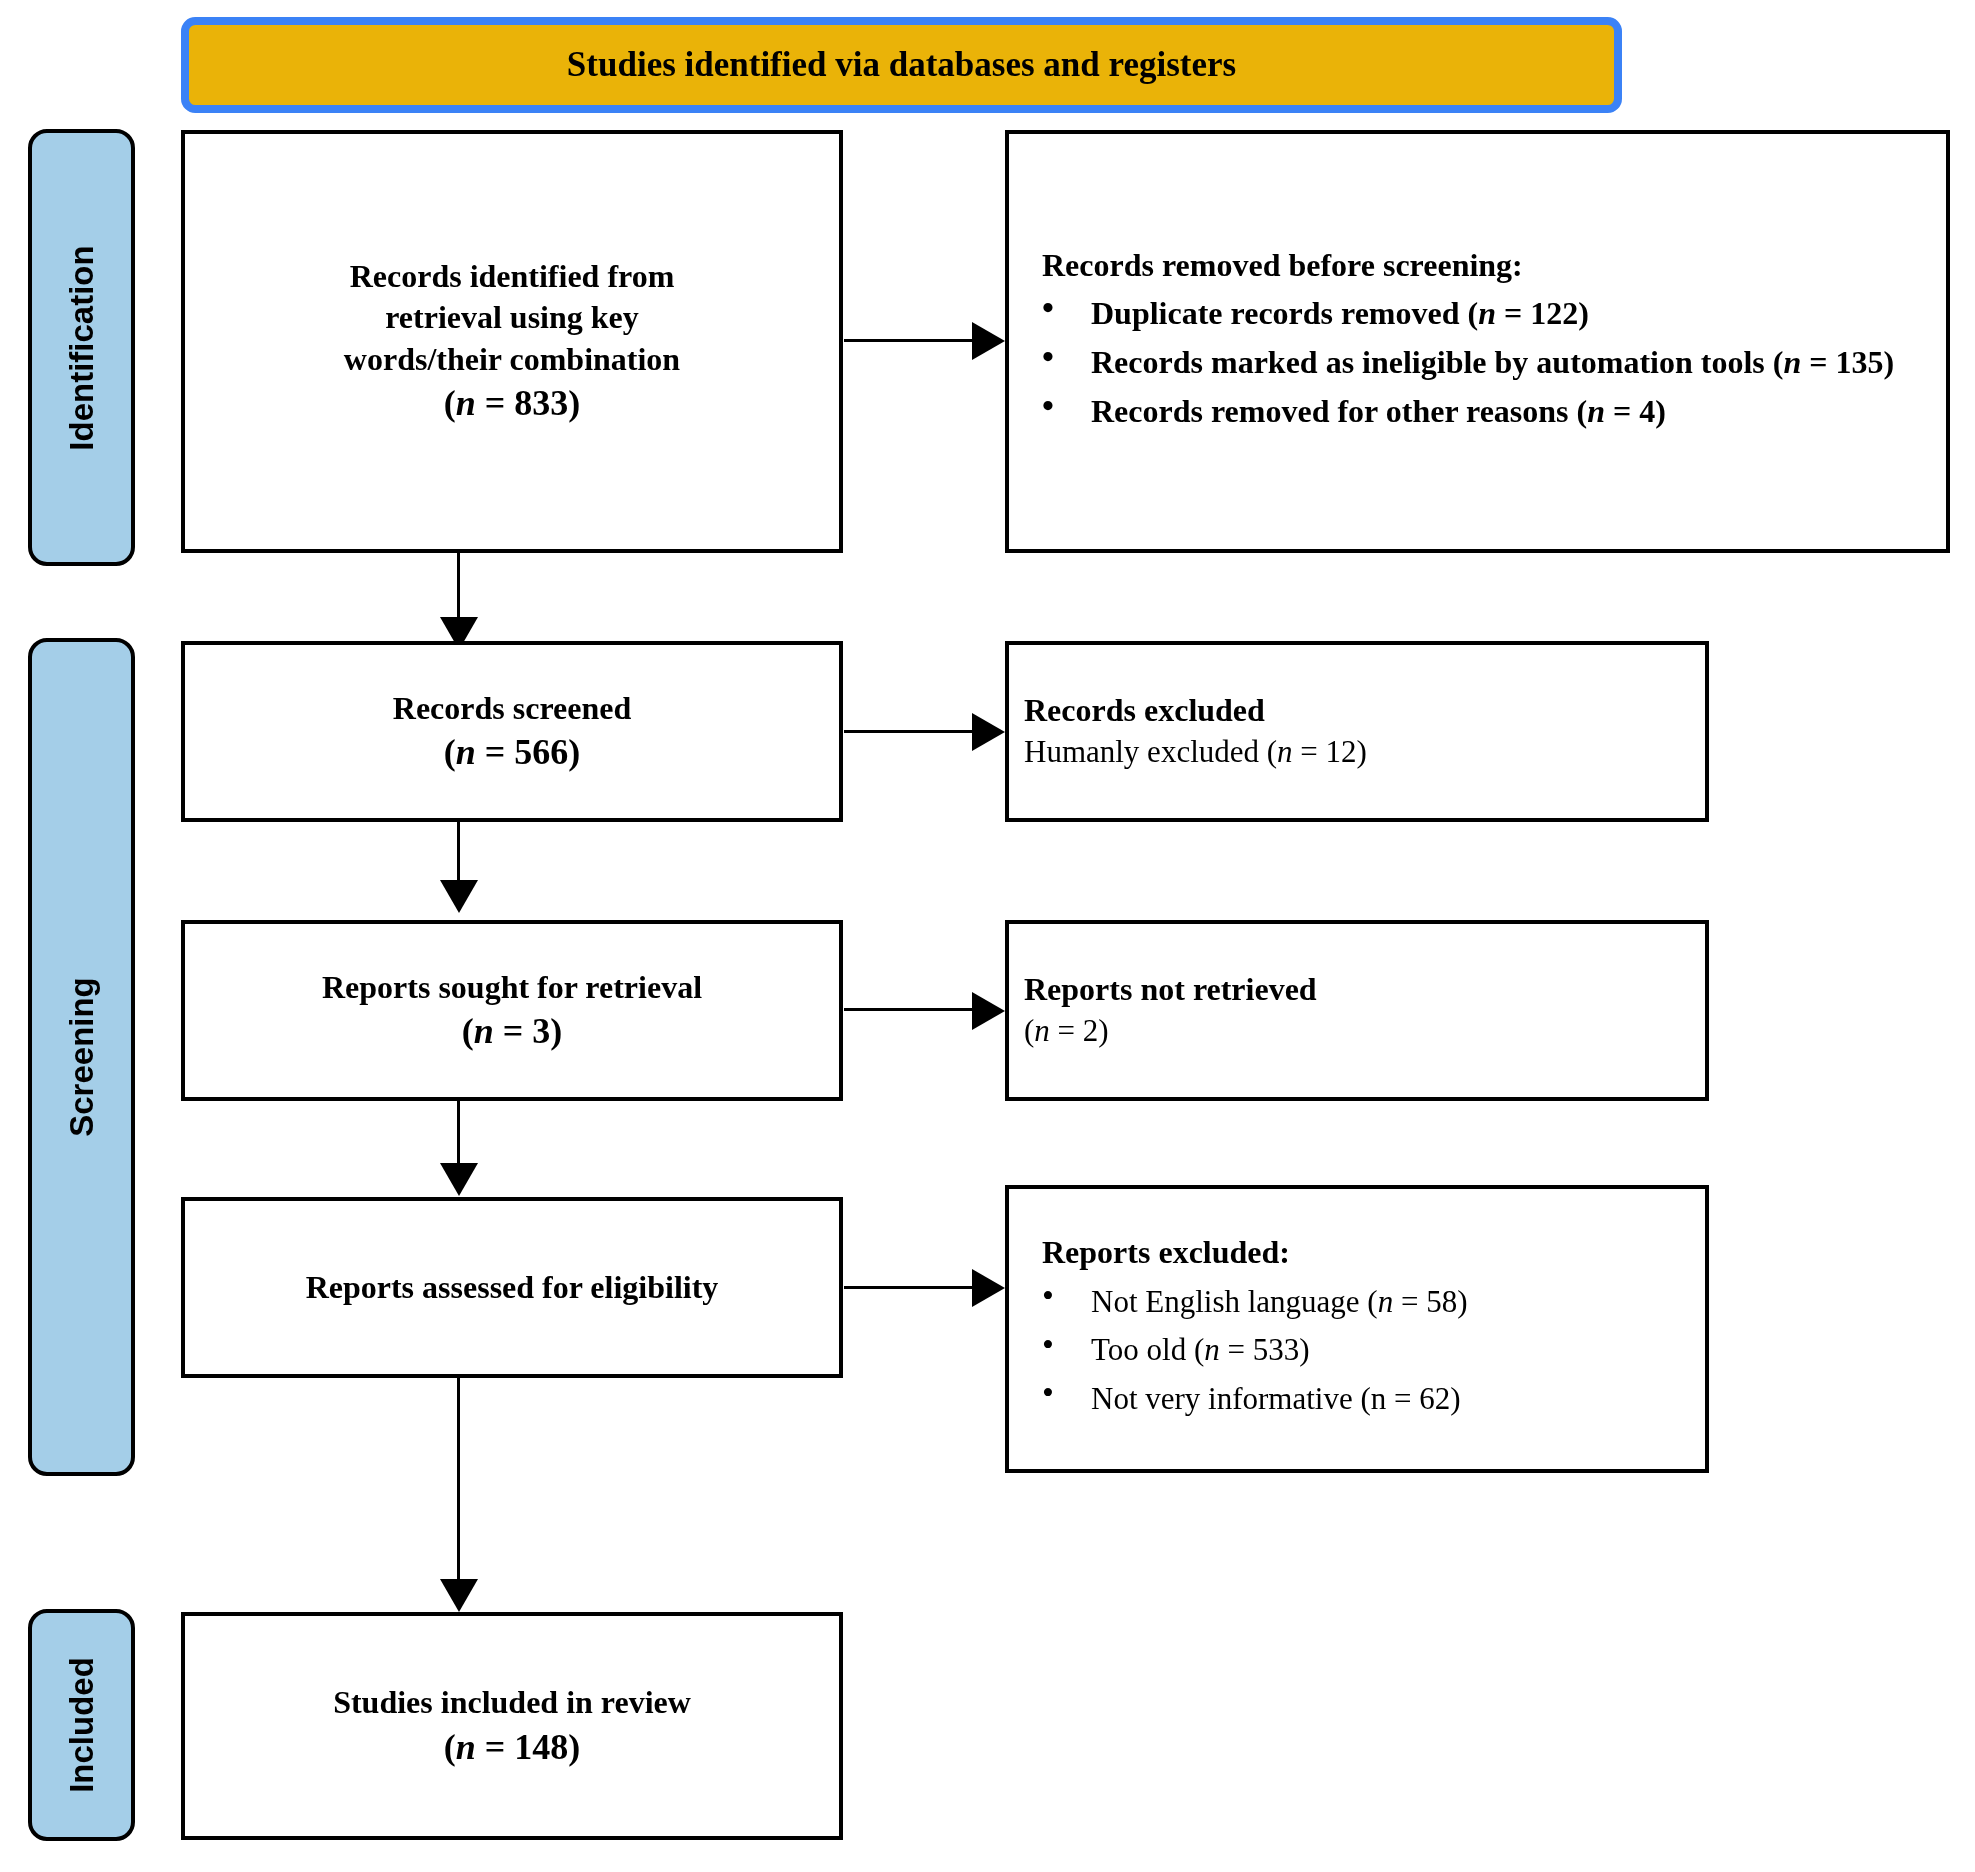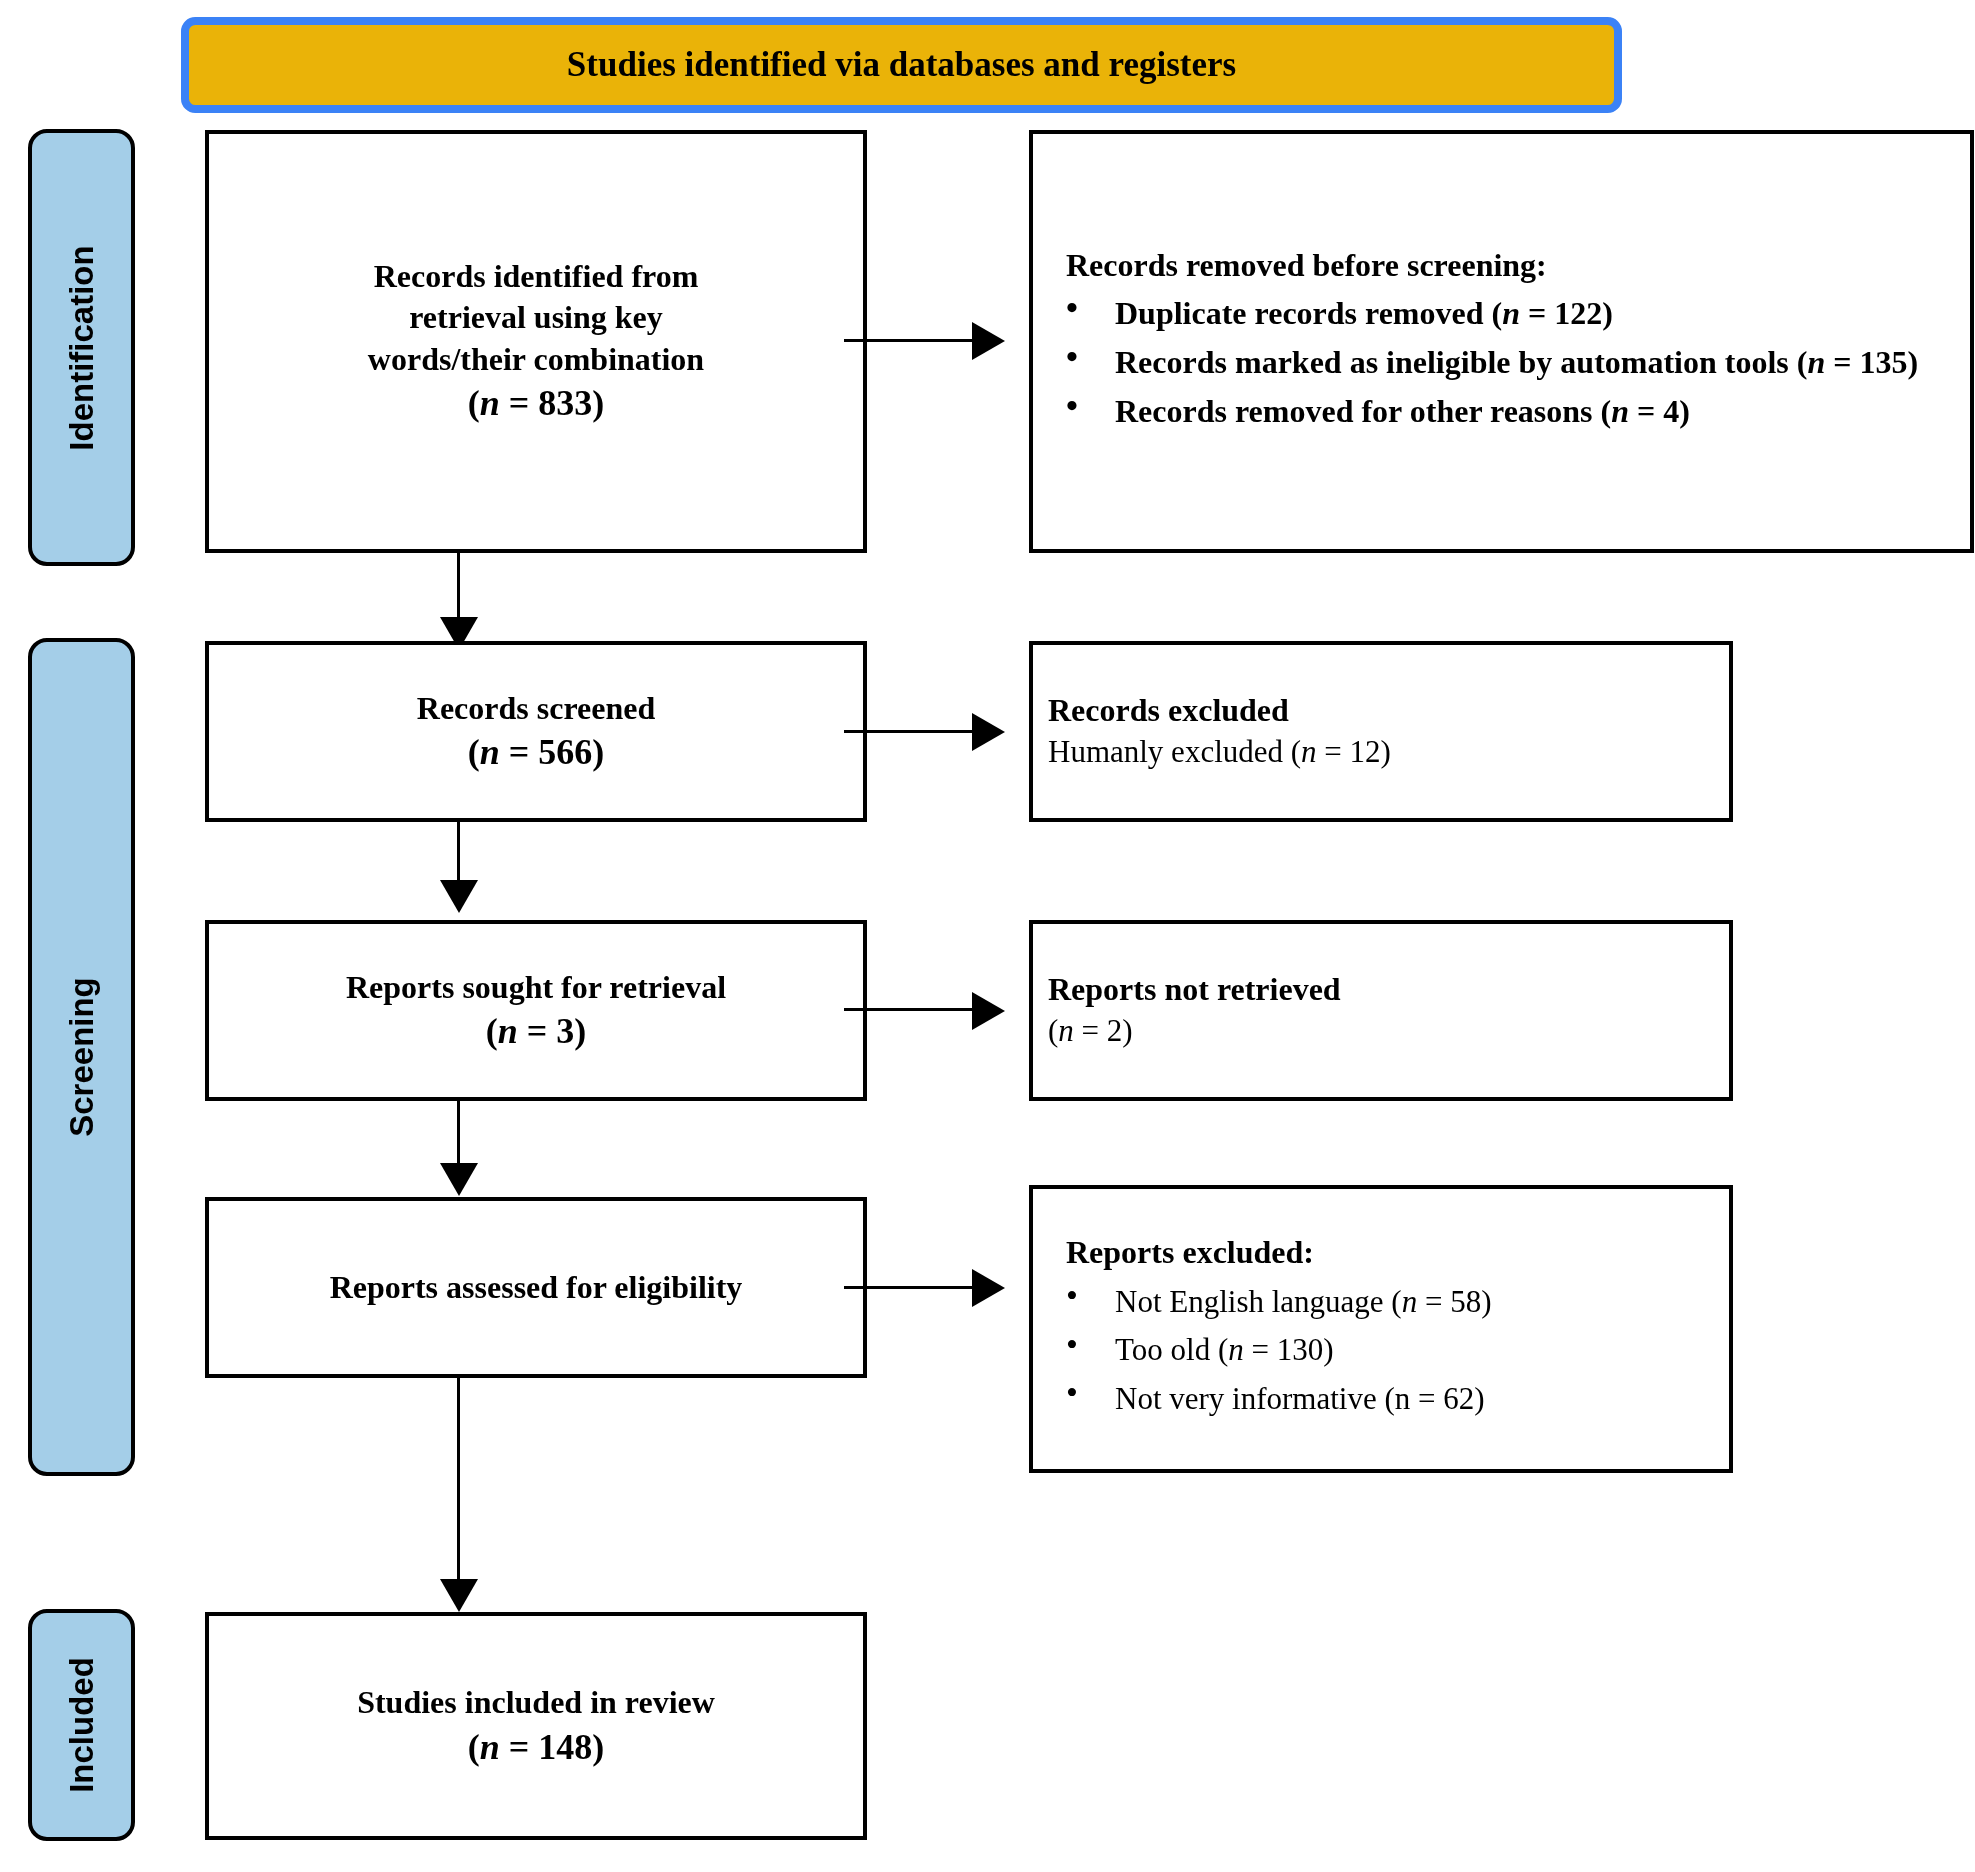--- a/index.html
+++ b/index.html
@@ -1,21 +1,21 @@
 <!DOCTYPE html>
 <html style="font-size:7.1px"><head>
 <meta charset="utf-8">
 <style>
   html,body{margin:0;padding:0;background:#ffffff;}
   body{width:1975px;height:1873px;position:relative;overflow:hidden;
        font-family:"Liberation Serif", serif; color:#000;}
 
   
   .box{position:absolute;box-sizing:border-box;background:#fff;
-       border:4px solid #000;margin-left:24px;}
+       border:4px solid #000;}
   .box .inner{position:absolute;left:0;right:0;top:50%;
               transform:translateY(-50%);padding:0 15px;}
   .ctr{text-align:center;}
   .lft{text-align:left;}
 
   .ttl{font-weight:bold;font-size:32px;line-height:1.30;}
   .ttl-reg{font-weight:normal;font-size:31px;line-height:1.34;}
   .num{font-weight:bold;font-size:36px;line-height:1.30;font-family:Liberation Serif, serif;}
   .num-reg{font-weight:normal;font-size:31px;line-height:1.34;}
   i{font-style:italic;}
@@ -139,21 +139,21 @@
   <div class="inner ctr">
     <div class="ttl">Reports assessed for eligibility</div>
   </div>
 </div>
 
 <div class="box" style="left:1005px;top:1185px;width:704px;height:288px;">
   <div class="inner lft">
     <div class="ttl" style="padding-left:18px;">Reports excluded:</div>
     <ul class="bl">
       <li class="ttl-reg"><span>Not English language (</span><i>n</i><span> = 58)</span></li>
-      <li class="ttl-reg"><span>Too old (</span><i>n</i><span> = 130)</span></li>
+      <li class="ttl-reg"><span>Too old (</span><i>n</i><span> = 533)</span></li>
       <li class="ttl-reg"><span>Not very informative (n = 62)</span></li>
     </ul>
   </div>
 </div>
 
 <div class="hline" style="left:844px;top:1286px;width:128px;"></div>
 <div class="hhead" style="left:972px;top:1269px;"></div>
 
 <div class="vline" style="left:457px;top:1378px;height:205px;"></div>
 <div class="vhead" style="left:440px;top:1579px;"></div>

